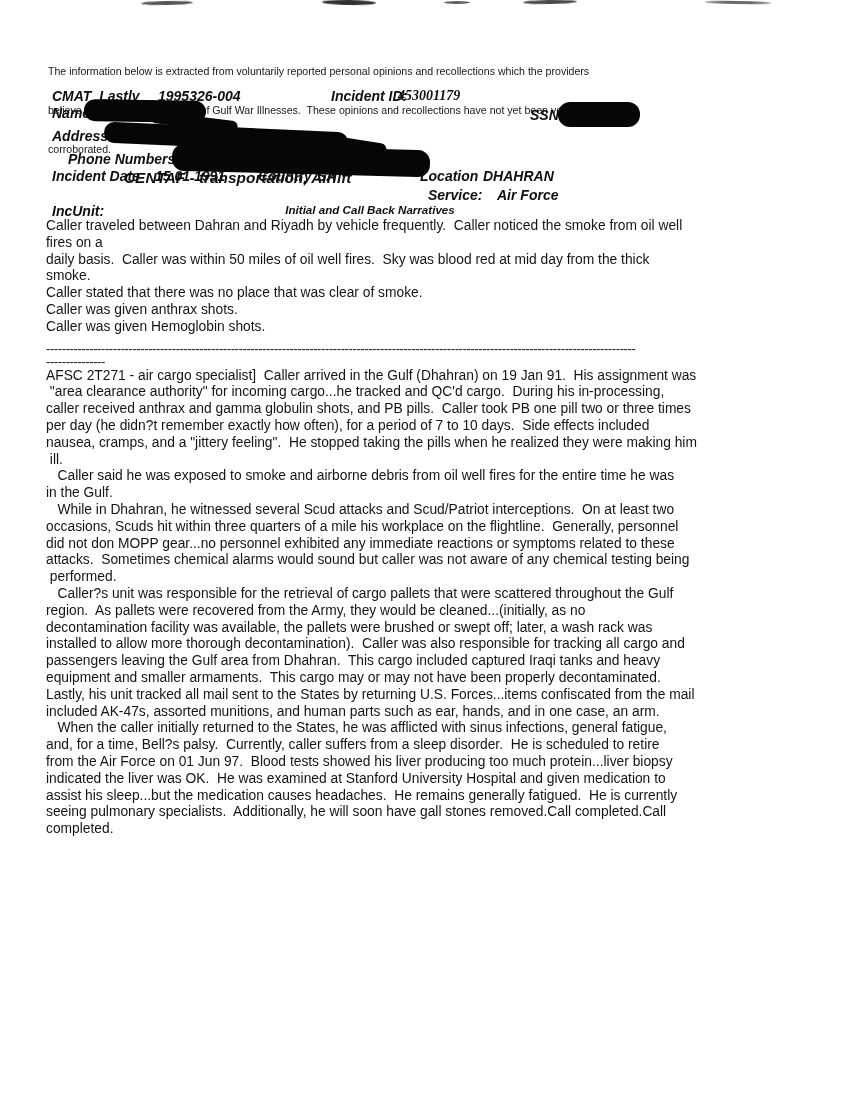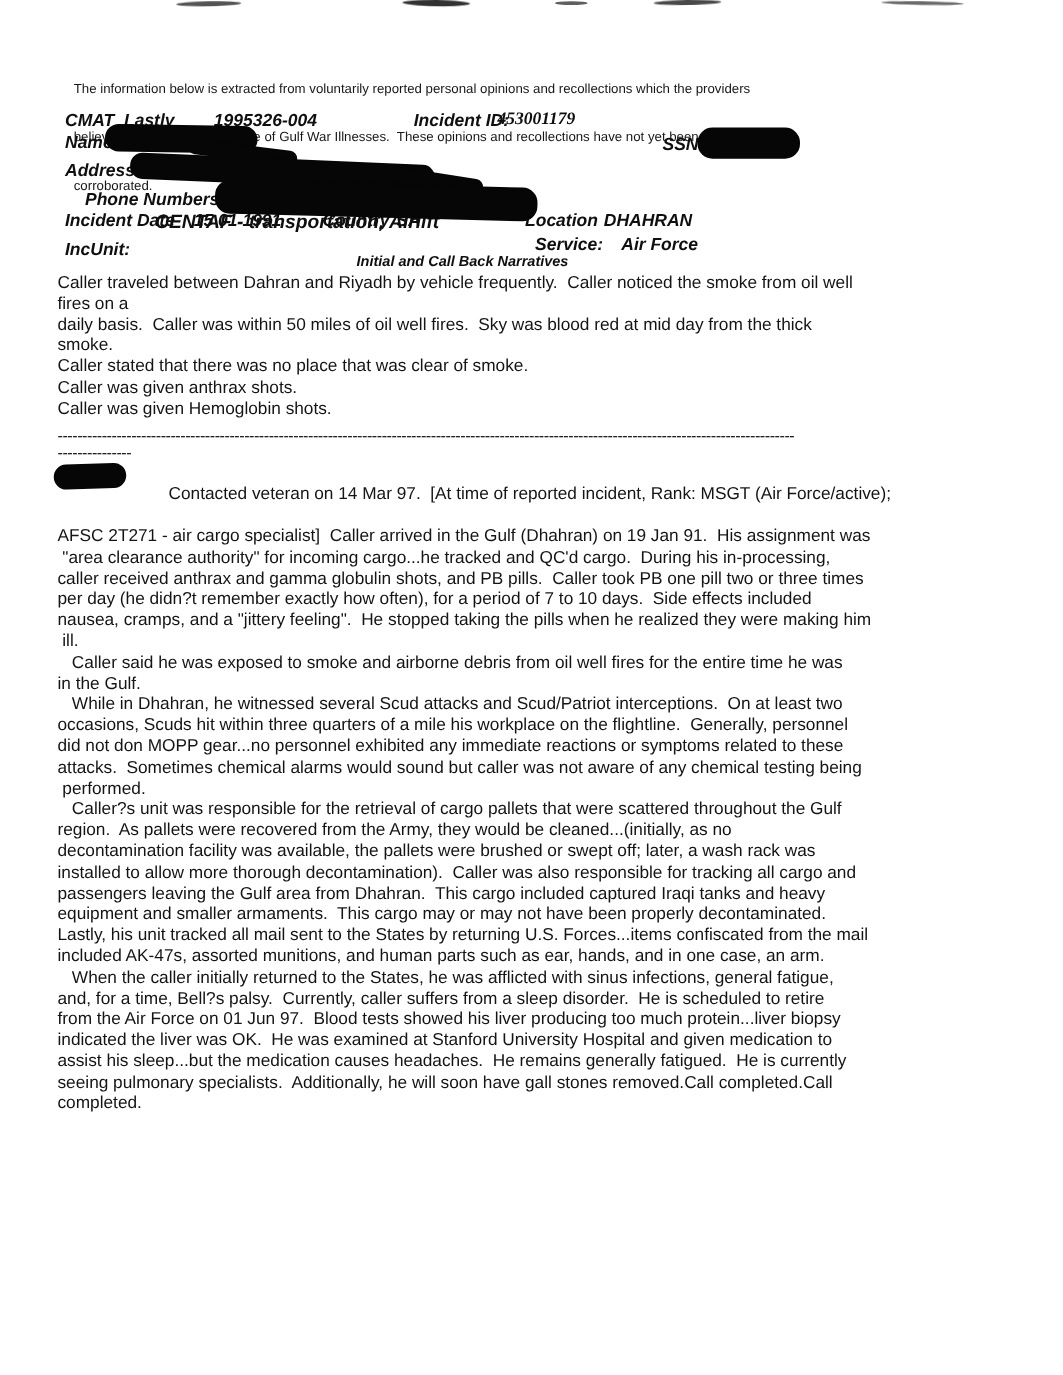--- a/index.html
+++ b/index.html
@@ -11,21 +11,21 @@
     font-family:"Liberation Sans", sans-serif;
     color:#121212;
     overflow:hidden;
   }
   
   .smudge{position:absolute;background:#1c1c1c;border-radius:50%;filter:blur(0.6px);}
   
   .disclaimer{
     position:absolute;left:48px;top:39px;
     font-size:10.6px;line-height:13px;
-    white-space:pre;color:#161616;margin-left:11px;
+    white-space:pre;color:#161616;
   }
   
   .hf{
     position:absolute;
     font-weight:bold;font-style:italic;
     font-size:14px;white-space:pre;color:#0f0f0f;
   }
   .hf-big{font-size:15.4px;}
   .heading-narr{
     position:absolute;left:0;top:203px;width:740px;
@@ -72,38 +72,38 @@
   <div class="smudge" style="left:523px;top:0;width:54px;height:4px;transform:rotate(-1deg);opacity:.8;"></div>
   <div class="smudge" style="left:705px;top:1px;width:66px;height:3px;transform:rotate(1deg);opacity:.65;"></div>
 
   <div class="disclaimer">
     <div>The information below is extracted from voluntarily reported personal opinions and recollections which the providers</div>
     <div>believe are relevant to the issue of Gulf War Illnesses.  These opinions and recollections have not yet been verified or</div>
     <div>corroborated.</div>
   </div>
 
   <span class="hf" style="left:52px;top:88px;">CMAT  Lastly</span>
-  <span class="hf" style="left:158px;top:88px;margin-left:13px;">1995326-004</span>
+  <span class="hf" style="left:158px;top:88px;">1995326-004</span>
   <span class="hf" style="left:331px;top:88px;">Incident ID:</span>
   <span class="hf" style="left:398px;top:88px;font-family:Liberation Serif, serif;">453001179</span>
 
   <span class="hf" style="left:52px;top:105px;">Name</span>
   <span class="hf" style="left:530px;top:107px;">SSN</span>
 
   <span class="hf" style="left:52px;top:128px;">Address</span>
   <span class="hf" style="left:68px;top:151px;">Phone Numbers</span>
 
   <span class="hf" style="left:52px;top:168px;">Incident Date</span>
   <span class="hf" style="left:155px;top:168px;">15 01 1991</span>
   <span class="hf" style="left:258px;top:168px;">Country</span>
   <span class="hf" style="left:317px;top:168px;">SA</span>
   <span class="hf" style="left:420px;top:168px;">Location</span>
   <span class="hf" style="left:483px;top:168px;">DHAHRAN</span>
 
-  <span class="hf" style="left:52px;top:191px;">IncUnit:</span>
+  <span class="hf" style="left:52px;top:203px;">IncUnit:</span>
   <span class="hf hf-big" style="left:124px;top:169px;">CENTAF - transportation, Airlift</span>
   <span class="hf" style="left:428px;top:187px;">Service:</span>
   <span class="hf" style="left:497px;top:187px;">Air Force</span>
 
   <div class="heading-narr">Initial and Call Back Narratives</div>
 
   <div class="redact" style="left:84px;top:100px;width:122px;height:22px;border-radius:11px;transform:rotate(1deg);"></div>
   <div class="redact" style="left:150px;top:116px;width:88px;height:12px;border-radius:6px;transform:rotate(7deg);"></div>
   <div class="redact" style="left:104px;top:127px;width:244px;height:21px;border-radius:10px;transform:rotate(2.5deg);"></div>
   <div class="redact" style="left:295px;top:137px;width:92px;height:13px;border-radius:7px;transform:rotate(9deg);"></div>
@@ -116,23 +116,20 @@
 fires on a
 daily basis.  Caller was within 50 miles of oil well fires.  Sky was blood red at mid day from the thick
 smoke.
 Caller stated that there was no place that was clear of smoke.
 Caller was given anthrax shots.
 Caller was given Hemoglobin shots.</div>
 
     <div class="sep-long">------------------------------------------------------------------------------------------------------------------------------------------------------</div>
     <div class="sep-short">---------------</div>
 
-    <div class="cb-first">
-      <span class="inline-redact"></span><span> Contacted veteran on 14 Mar 97.  [At time of reported incident, Rank: MSGT (Air Force/active);</span>
-    </div>
 
     <div class="pre">AFSC 2T271 - air cargo specialist]  Caller arrived in the Gulf (Dhahran) on 19 Jan 91.  His assignment was
  "area clearance authority" for incoming cargo...he tracked and QC'd cargo.  During his in-processing,
 caller received anthrax and gamma globulin shots, and PB pills.  Caller took PB one pill two or three times
 per day (he didn?t remember exactly how often), for a period of 7 to 10 days.  Side effects included
 nausea, cramps, and a "jittery feeling".  He stopped taking the pills when he realized they were making him
  ill.
    Caller said he was exposed to smoke and airborne debris from oil well fires for the entire time he was
 in the Gulf.
    While in Dhahran, he witnessed several Scud attacks and Scud/Patriot interceptions.  On at least two

